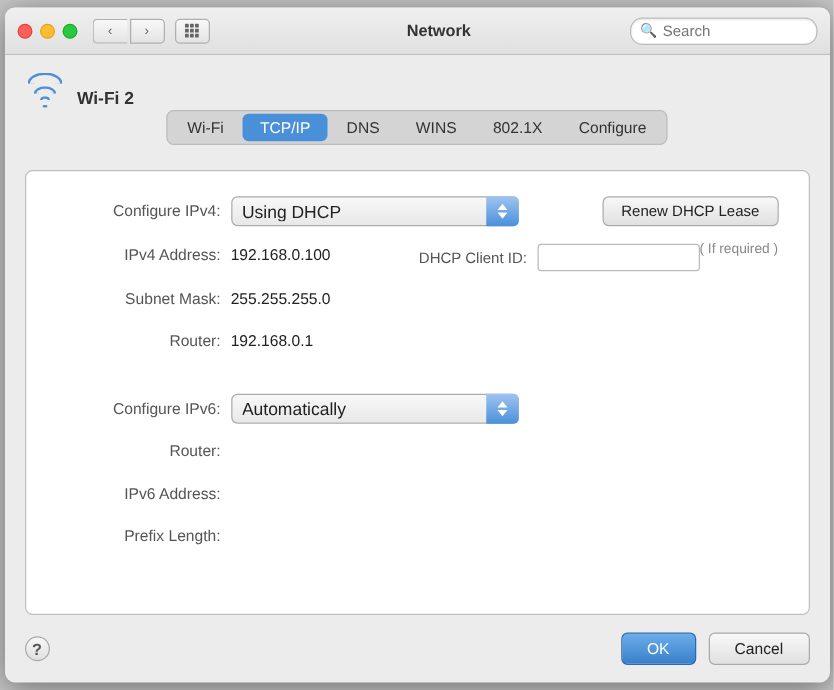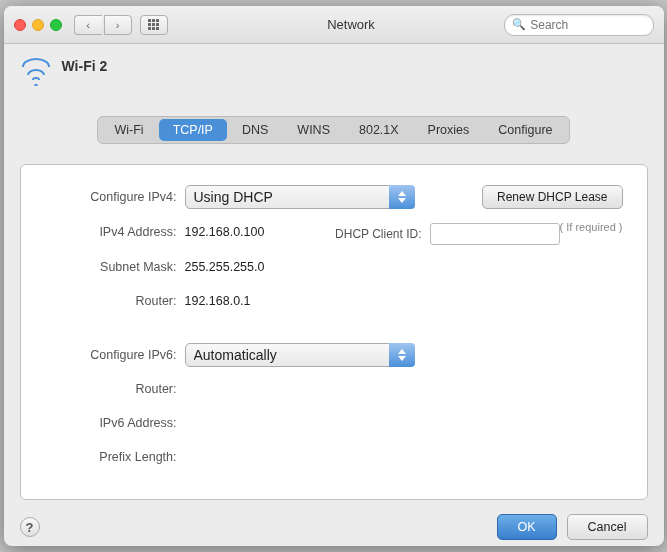--- a/index.html
+++ b/index.html
@@ -102,21 +102,21 @@
       height: 3px;
       background: #666;
       border-radius: 0.5px;
     }
 
     .titlebar-title {
       position: absolute;
       left: 50%;
       transform: translateX(-50%);
       font-size: 13px;
-      font-weight: 400;
+      font-weight: 700;
       color: #333;
       padding-left: 35px;
     }
 
     .search-box {
       margin-left: auto;
       display: flex;
       align-items: center;
       background: white;
       border: 1px solid #bbb;
@@ -146,23 +146,23 @@
     .content {
       display: flex;
       flex-direction: column;
       flex: 1;
       padding: 14px 16px 0 16px;
     }
 
     
     .wifi-header {
       display: flex;
-      align-items: flex-start;
+      align-items: flex-end;
       gap: 10px;
-      margin-bottom: 30px;
+      margin-bottom: 2px;
     }
 
     .wifi-icon {
       display: flex;
       flex-direction: column;
       align-items: center;
       justify-content: flex-end;
       width: 32px;
       height: 28px;
     }
@@ -446,21 +446,20 @@
       </div>
       <span class="wifi-name">Wi-Fi 2</span>
     </div>
 
     <div class="tab-bar">
       <div class="tab">Wi-Fi</div>
       <div class="tab active">TCP/IP</div>
       <div class="tab">DNS</div>
       <div class="tab">WINS</div>
       <div class="tab">802.1X</div>
-      <div class="tab">Proxies</div>
       <div class="tab">Configure</div>
     </div>
 
     <div class="panel">
 
       <div class="form-row">
         <span class="form-label">Configure IPv4:</span>
         <div class="select-wrapper">
           <select class="mac-select">
             <option>Using DHCP</option>

